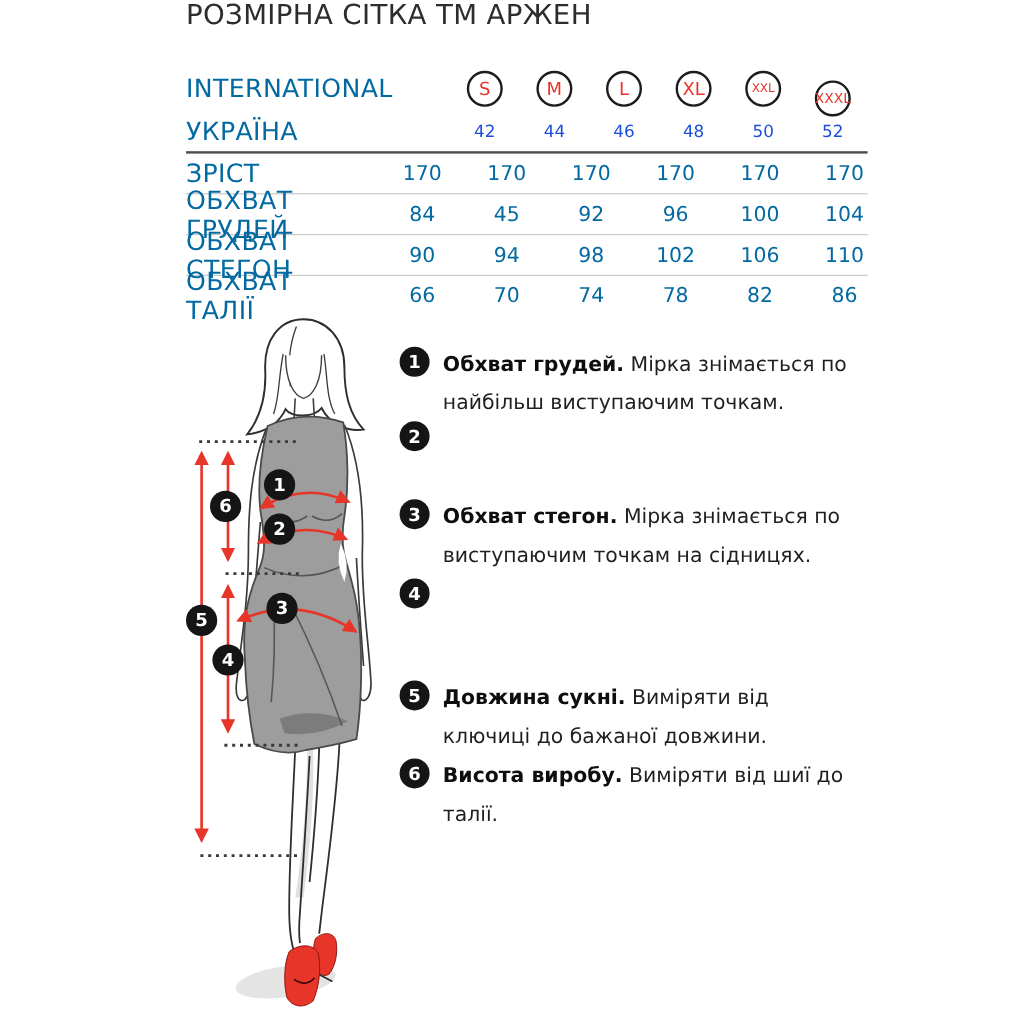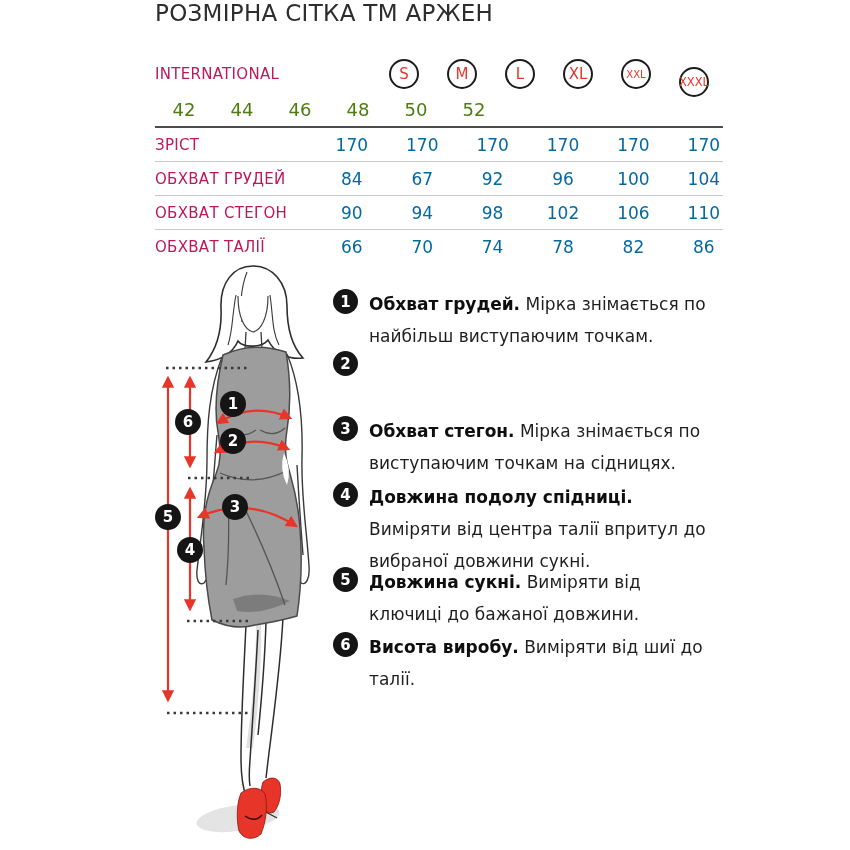--- a/index.html
+++ b/index.html
@@ -5,32 +5,32 @@
   html,body{margin:0;padding:0;background:#fff;}
   body{font-family:"DejaVu Sans","Liberation Sans",sans-serif;}
   .canvas{position:relative;width:850px;height:850px;background:#fff;overflow:hidden;}
 
   
   .page-title{position:absolute;left:155px;top:0;font-size:23px;color:#2d2d2d;letter-spacing:.3px;}
 
   
   .size-table{position:absolute;left:155px;top:55px;width:568px;}
   .trow{display:flex;align-items:center;}
-  .trow .lbl{width:220px;font-size:15px;color:#be185d;letter-spacing:.3px;}
+  .trow .lbl{width:220px;font-size:21px;color:#0369a1;letter-spacing:.3px;}
   .trow .c{width:58px;text-align:center;display:flex;align-items:center;justify-content:center;}
   .row-int{height:38px;}
   .row-ua{height:33px;border-bottom:2px solid #4d4d4d;}
   .row-data{height:33px;border-bottom:1px solid #c9c9c9;gap:32px;}
   .row-data.last{border-bottom:none;}
   .intl-circle{width:30px;height:30px;border:2px solid #1c1c1c;border-radius:50%;
     display:flex;align-items:center;justify-content:center;color:#e8352a;
     font-size:15px;white-space:nowrap;overflow:visible;box-sizing:border-box;margin:0 auto;}
   .row-int .c:nth-child(6) .intl-circle{font-size:10px;}
   .row-int .c:nth-child(7) .intl-circle{font-size:11.5px;margin-top:16px;}
-  .ua-val{font-size:18px;color:#4d7c0f;}
+  .ua-val{font-size:14px;color:#1d4ed8;}
   .g-val{font-size:17px;color:#0369a1;}
 
   
   .mitem{position:absolute;left:333px;display:flex;gap:11px;width:392px;}
   .mbadge{width:25px;height:25px;border-radius:50%;background:#151515;color:#fff;
     display:flex;align-items:center;justify-content:center;font-size:15px;font-weight:bold;
     flex:0 0 25px;margin-top:1px;}
   .mtext{font-size:17px;line-height:32px;color:#1f1f1f;width:345px;}
   .mtext b{color:#0e0e0e;}
 
@@ -62,20 +62,21 @@
         </div>
       <div class="c">
           <span class="intl-circle">XXL</span>
         </div>
       <div class="c">
           <span class="intl-circle">XXXL</span>
         </div>
     </div>
 
     <div class="trow row-ua">
+      <div class="lbl">УКРАЇНА</div>
       <div class="c ua-val">42</div>
       <div class="c ua-val">44</div>
       <div class="c ua-val">46</div>
       <div class="c ua-val">48</div>
       <div class="c ua-val">50</div>
       <div class="c ua-val">52</div>
     </div>
 
     <div class="trow row-data">
       <div class="lbl">ЗРІСТ</div>
@@ -83,21 +84,21 @@
       <div class="c g-val">170</div>
       <div class="c g-val">170</div>
       <div class="c g-val">170</div>
       <div class="c g-val">170</div>
       <div class="c g-val">170</div>
     </div>
 
     <div class="trow row-data">
       <div class="lbl">ОБХВАТ ГРУДЕЙ</div>
       <div class="c g-val">84</div>
-      <div class="c g-val">67</div>
+      <div class="c g-val">45</div>
       <div class="c g-val">92</div>
       <div class="c g-val">96</div>
       <div class="c g-val">100</div>
       <div class="c g-val">104</div>
     </div>
 
     <div class="trow row-data">
       <div class="lbl">ОБХВАТ СТЕГОН</div>
       <div class="c g-val">90</div>
       <div class="c g-val">94</div>
@@ -184,21 +185,20 @@
   </div>
   <div class="mitem" style="top:350px">
     <div class="mbadge">2</div>
   </div>
   <div class="mitem" style="top:415px">
     <div class="mbadge">3</div>
     <div class="mtext"><b>Обхват стегон.</b><span> Мірка знімається по виступаючим точкам на сідницях.</span></div>
   </div>
   <div class="mitem" style="top:481px">
     <div class="mbadge">4</div>
-    <div class="mtext"><b>Довжина подолу спідниці.</b><span> Виміряти від центра талії впритул до вибраної довжини сукні.</span></div>
   </div>
   <div class="mitem" style="top:566px">
     <div class="mbadge">5</div>
     <div class="mtext"><b>Довжина сукні.</b><span> Виміряти від ключиці до бажаної довжини.</span></div>
   </div>
   <div class="mitem" style="top:631px">
     <div class="mbadge">6</div>
     <div class="mtext"><b>Висота виробу.</b><span> Виміряти від шиї до талії.</span></div>
   </div>
 

